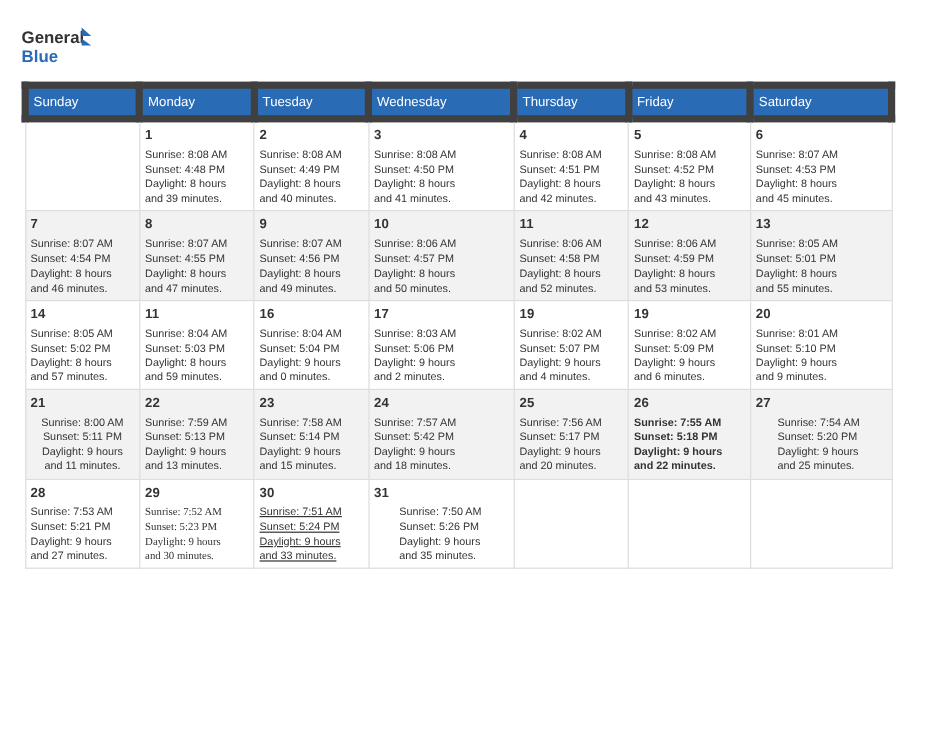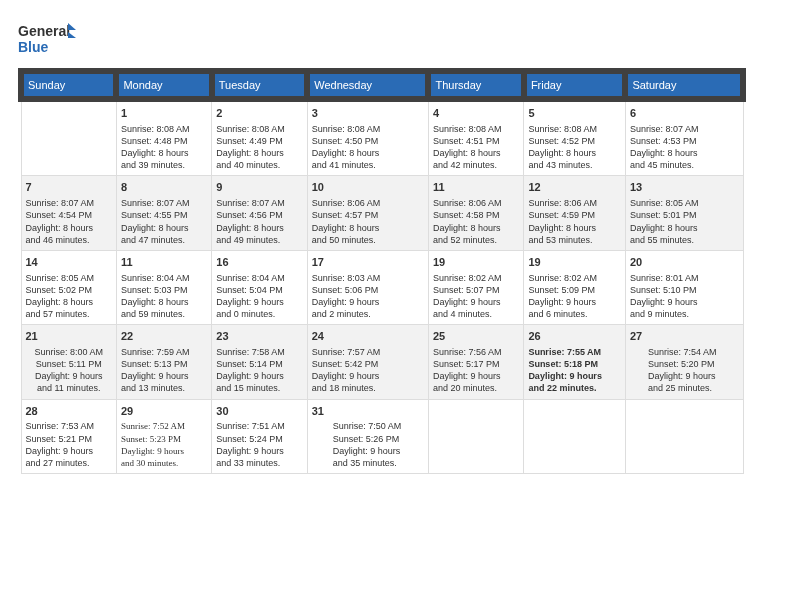--- a/index.html
+++ b/index.html
@@ -325,21 +325,21 @@
           </td>
           <td>
             <span class="day-num">29</span>
             <div class="day-info" style="white-space: pre-line; font-family: Liberation Serif, serif;">Sunrise: 7:52 AM
 Sunset: 5:23 PM
 Daylight: 9 hours
 and 30 minutes.</div>
           </td>
           <td>
             <span class="day-num">30</span>
-            <div class="day-info" style="white-space: pre-line;">Sunrise: 7:51 AM
+            <div class="day-info" style="white-space: pre-line; text-decoration: underline;">Sunrise: 7:51 AM
 Sunset: 5:24 PM
 Daylight: 9 hours
 and 33 minutes.</div>
           </td>
           <td>
             <span class="day-num">31</span>
             <div class="day-info" style="white-space: pre-line; margin-left: 21px;">Sunrise: 7:50 AM
 Sunset: 5:26 PM
 Daylight: 9 hours
 and 35 minutes.</div>

